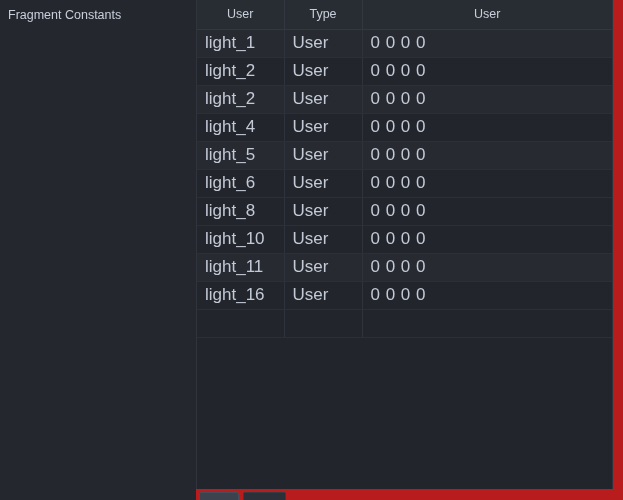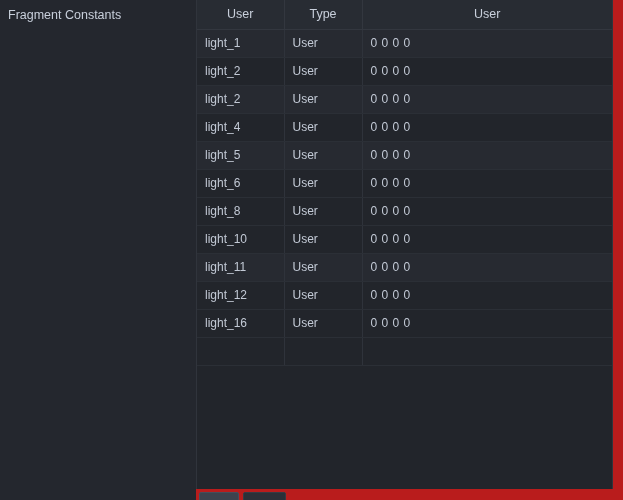--- a/index.html
+++ b/index.html
@@ -75,21 +75,21 @@
     padding: 0;
     border-bottom: 1px solid #33373f;
     border-right: 1px solid #33373f;
     box-sizing: border-box;
     vertical-align: middle;
   }
   .grid-table thead th:last-child { border-right: none; }
 
   .grid-table tbody td {
     height: 28px;
-    font-size: 12px;
+    font-size: 17px;
     color: #c3cad6;
     text-align: left;
     padding: 0 0 0 8px;
     border-bottom: 1px solid #2b2f36;
     border-right: 1px solid #2f333b;
     box-sizing: border-box;
     vertical-align: middle;
     white-space: nowrap;
     overflow: hidden;
   }
@@ -198,25 +198,20 @@
             <td>light_10</td>
             <td>User</td>
             <td class="val-cell">0 0 0 0</td>
           </tr>
           <tr class="odd">
             <td>light_11</td>
             <td>User</td>
             <td class="val-cell">0 0 0 0</td>
           </tr>
           <tr class="even">
-            <td>light_12</td>
-            <td>User</td>
-            <td class="val-cell">0 0 0 0</td>
-          </tr>
-          <tr class="even">
             <td>light_16</td>
             <td>User</td>
             <td class="val-cell">0 0 0 0</td>
           </tr>
           <tr class="filler">
             <td>&nbsp;</td>
             <td>&nbsp;</td>
             <td>&nbsp;</td>
           </tr>
         </tbody>

